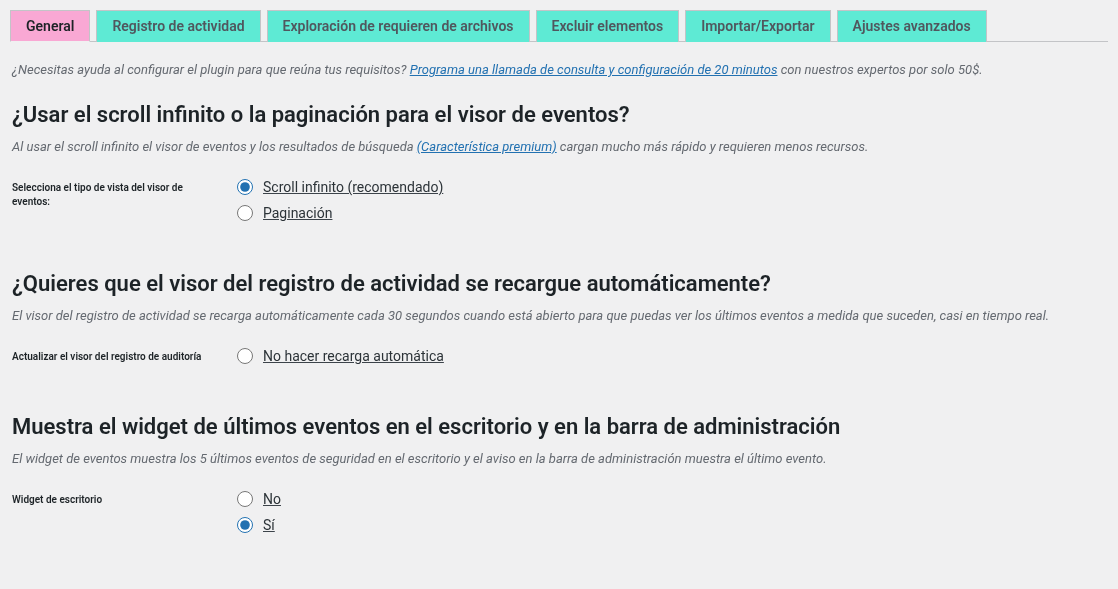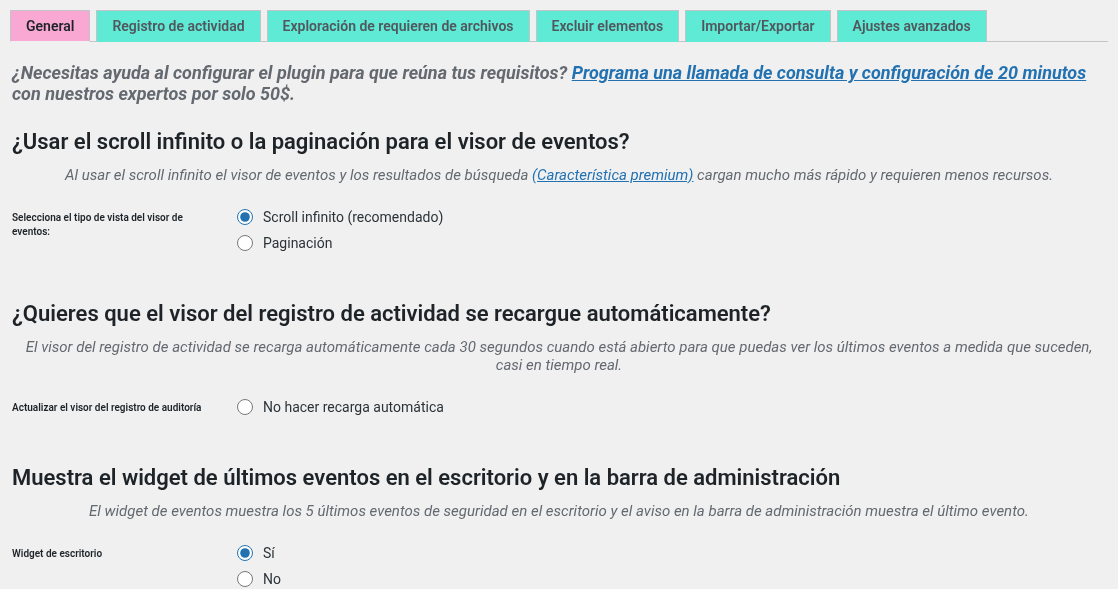--- a/index.html
+++ b/index.html
@@ -32,40 +32,38 @@
       background: #f9a8d4;
       border-bottom: 1px solid #f0f0f1;
       color: #1d2327;
     }
     .content {
       padding: 20px 2px 0 2px;
     }
     .help-text {
       font-style: italic;
       color: #646970;
-      font-size: 18px;
+      font-size: 13px;
       margin-bottom: 25px;
-      font-weight: bold;
     }
     .help-text a, .desc a {
       color: #2271b1;
       text-decoration: underline;
     }
     h3 {
       font-size: 22px;
       font-weight: 600;
       color: #1d2327;
       margin-bottom: 12px;
     }
     .desc {
       font-style: italic;
       color: #646970;
-      font-size: 15px;
+      font-size: 13px;
       margin-bottom: 25px;
-      text-align: center;
     }
     .field-row {
       display: flex;
       margin-bottom: 40px;
     }
     .field-label {
       width: 225px;
       min-width: 225px;
       font-weight: 600;
       font-size: 10px;
@@ -75,20 +73,21 @@
       line-height: 1.4;
     }
     .field-options {
       flex: 1;
     }
     .radio-option {
       display: flex;
       align-items: center;
       margin-bottom: 10px;
       font-size: 14px;
+      text-decoration: underline;
     }
     .radio-option input[type="radio"] {
       width: 16px;
       height: 16px;
       margin-right: 10px;
       accent-color: #2271b1;
       cursor: pointer;
     }
     .radio-option label {
       color: #2c3338;
@@ -142,23 +141,23 @@
       </div>
     </div>
   </div>
 
   <h3>Muestra el widget de últimos eventos en el escritorio y en la barra de administración</h3>
   <p class="desc">El widget de eventos muestra los 5 últimos eventos de seguridad en el escritorio y el aviso en la barra de administración muestra el último evento.</p>
   <div class="field-row">
     <div class="field-label">Widget de escritorio</div>
     <div class="field-options">
       <div class="radio-option">
+        <input type="radio" id="r3b" name="widget" style="">
+        <label for="r3b">No</label>
+      </div>
+      <div class="radio-option">
         <input type="radio" id="r3a" name="widget" checked="" style="">
         <label for="r3a">Sí</label>
-      </div>
-      <div class="radio-option">
-        <input type="radio" id="r3b" name="widget" style="">
-        <label for="r3b">No</label>
       </div>
     </div>
   </div>
 
 </div>
 
 </body></html>

